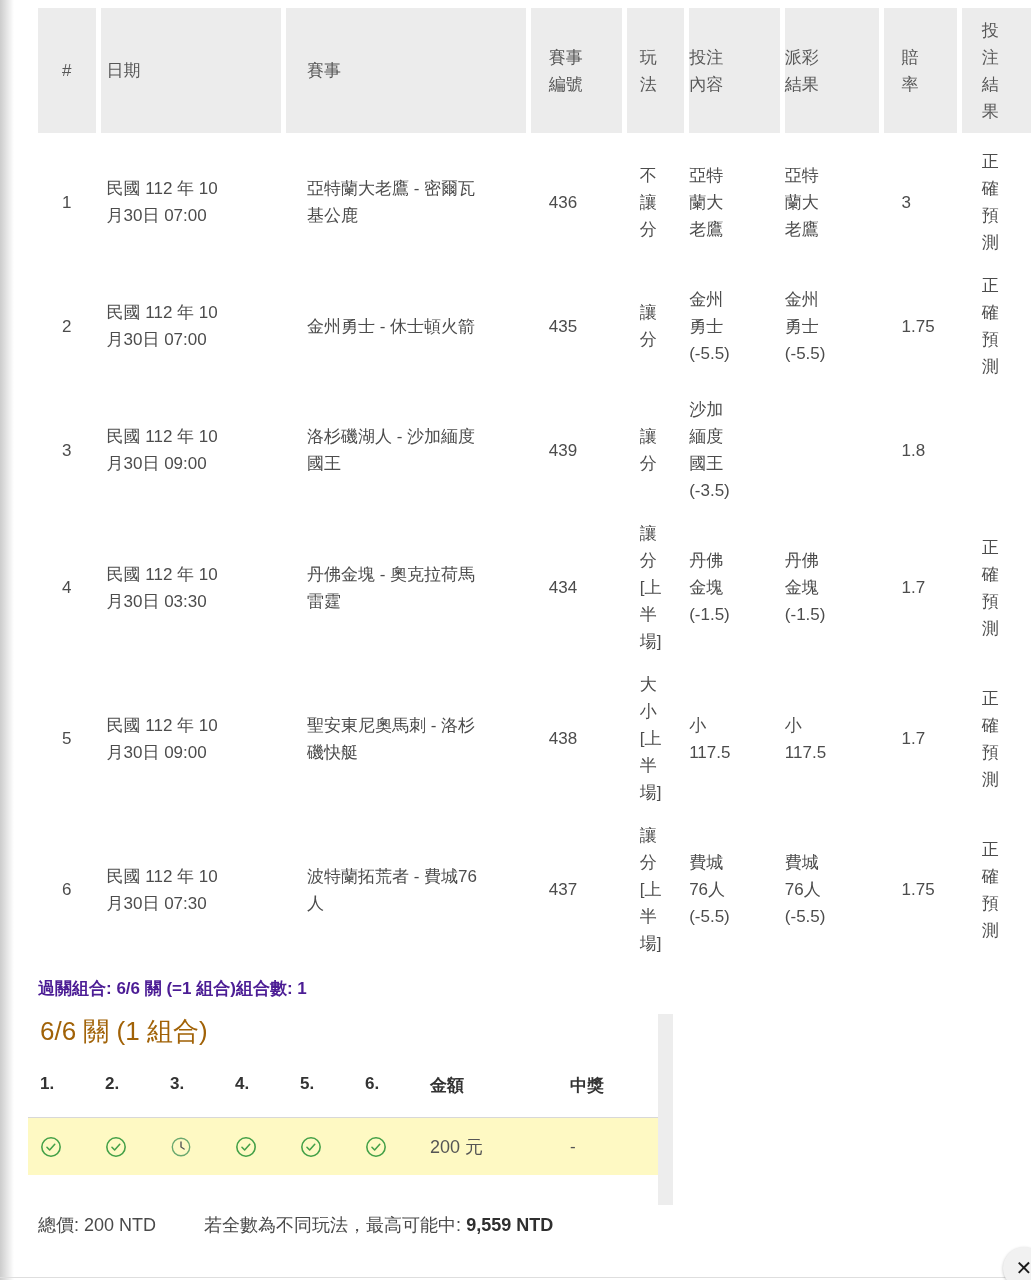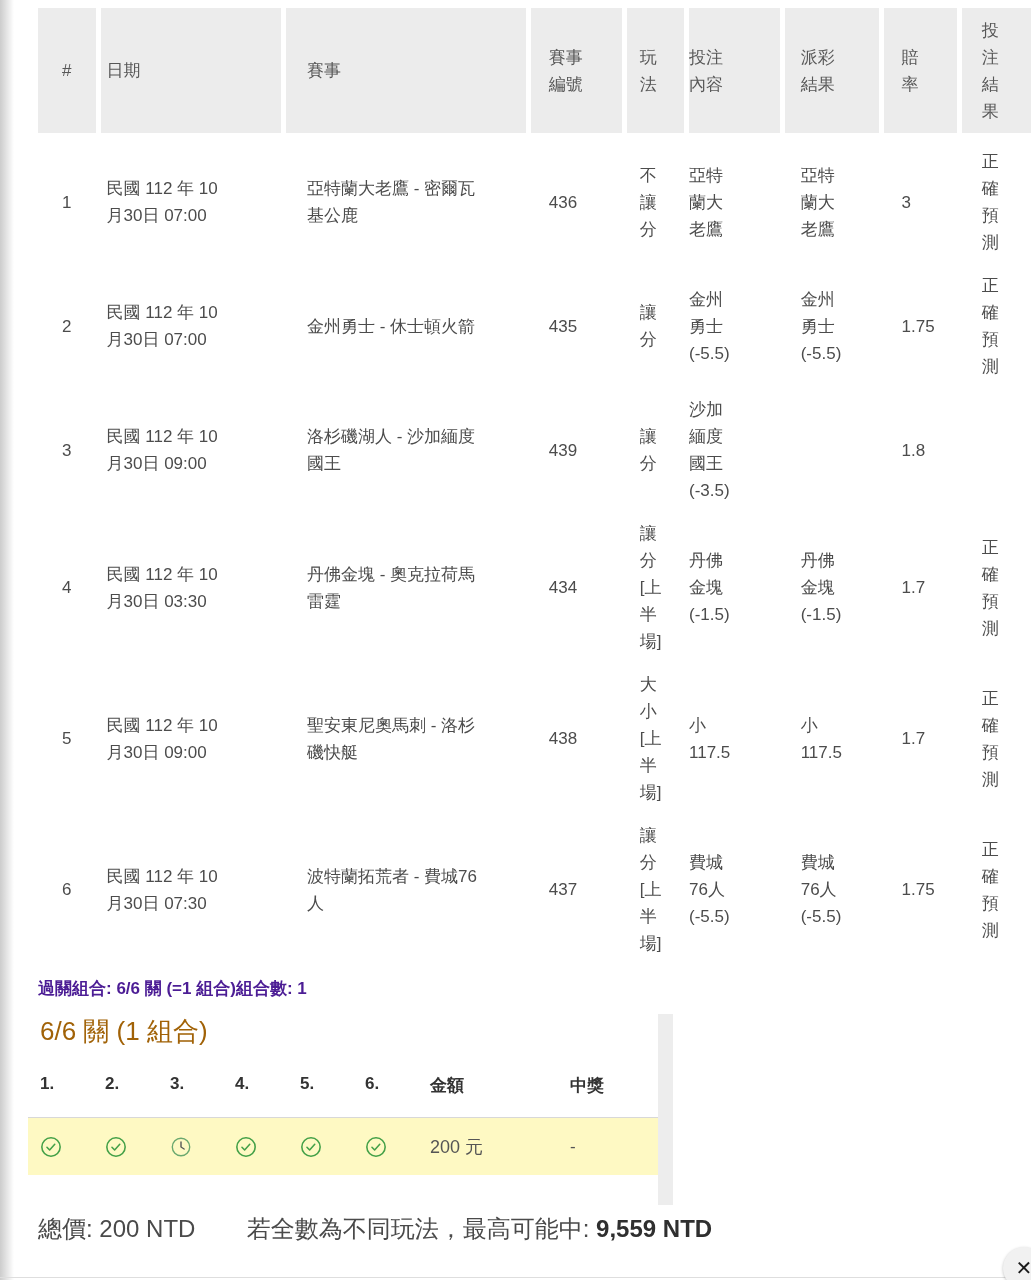--- a/index.html
+++ b/index.html
@@ -17,21 +17,21 @@
       color:#575757;box-sizing:border-box;}
   .tr{display:flex;gap:5px;align-items:center;padding:8px 0;}
   .td{box-sizing:border-box;}
   .cell-text{white-space:pre-line;line-height:27px;}
   .c0{width:58px;padding-left:24px;}
   .c1{width:183px;padding-left:6px;}
   .c2{width:243px;padding-left:21px;}
   .c3{width:92px;padding-left:18px;}
   .c4{width:58px;padding-left:13px;}
   .c5{width:92px;}
-  .c6{width:95px;padding-left:16px;}
+  .c6{width:95px;}
   .c7{width:74px;padding-left:18px;}
   .c8{width:70px;padding-left:20px;}
   .tbody{margin-top:7px;}
 
   
   .combo-line{margin:12px 0 0 38px;font-weight:bold;color:#4c1d95;}
   .combo-panel{position:relative;margin:10px 0 0 28px;width:630px;}
   .combo-title{font-size:26px;color:#a16207;margin:14px 0 0 12px;line-height:34px;}
   .sub-head{display:flex;margin-top:26px;font-weight:bold;color:#333;padding-bottom:20px;}
   .sub-head > div{box-sizing:border-box;padding-left:12px;}
@@ -40,21 +40,21 @@
   .s-win{width:90px;}
   .sub-divider{border-top:1px solid #d8d8d8;width:100%;}
   .sub-row{display:flex;align-items:center;background:#fef9c3;height:57px;color:#555;}
   .sub-row > div{box-sizing:border-box;padding-left:12px;}
   .icon-cell{display:flex;align-items:center;}
   .amount-text{font-size:18px;}
   .panel-scrollbar{position:absolute;right:-15px;top:0;width:15px;height:calc(100% + 30px);
     background:#ededed;}
 
   
-  .footer{margin:38px 0 0 38px;font-size:24px;color:#4a4a4a;}
+  .footer{margin:38px 0 0 38px;font-size:18px;color:#4a4a4a;}
   .footer .gap{display:inline-block;width:38px;}
   .footer .strong{font-weight:bold;color:#2f2f2f;}
   .bottom-divider{position:absolute;left:0;right:0;bottom:2px;border-top:1px solid #dedede;}
   .close-btn{position:absolute;right:-14px;bottom:-9px;width:42px;height:42px;border-radius:50%;
     background:#f1f1f1;box-shadow:0 1px 3px rgba(0,0,0,0.25);display:flex;align-items:center;
     justify-content:center;font-size:20px;color:#1a1a1a;cursor:pointer;}
   svg{display:block;}
 </style>
 </head>
 <body>

